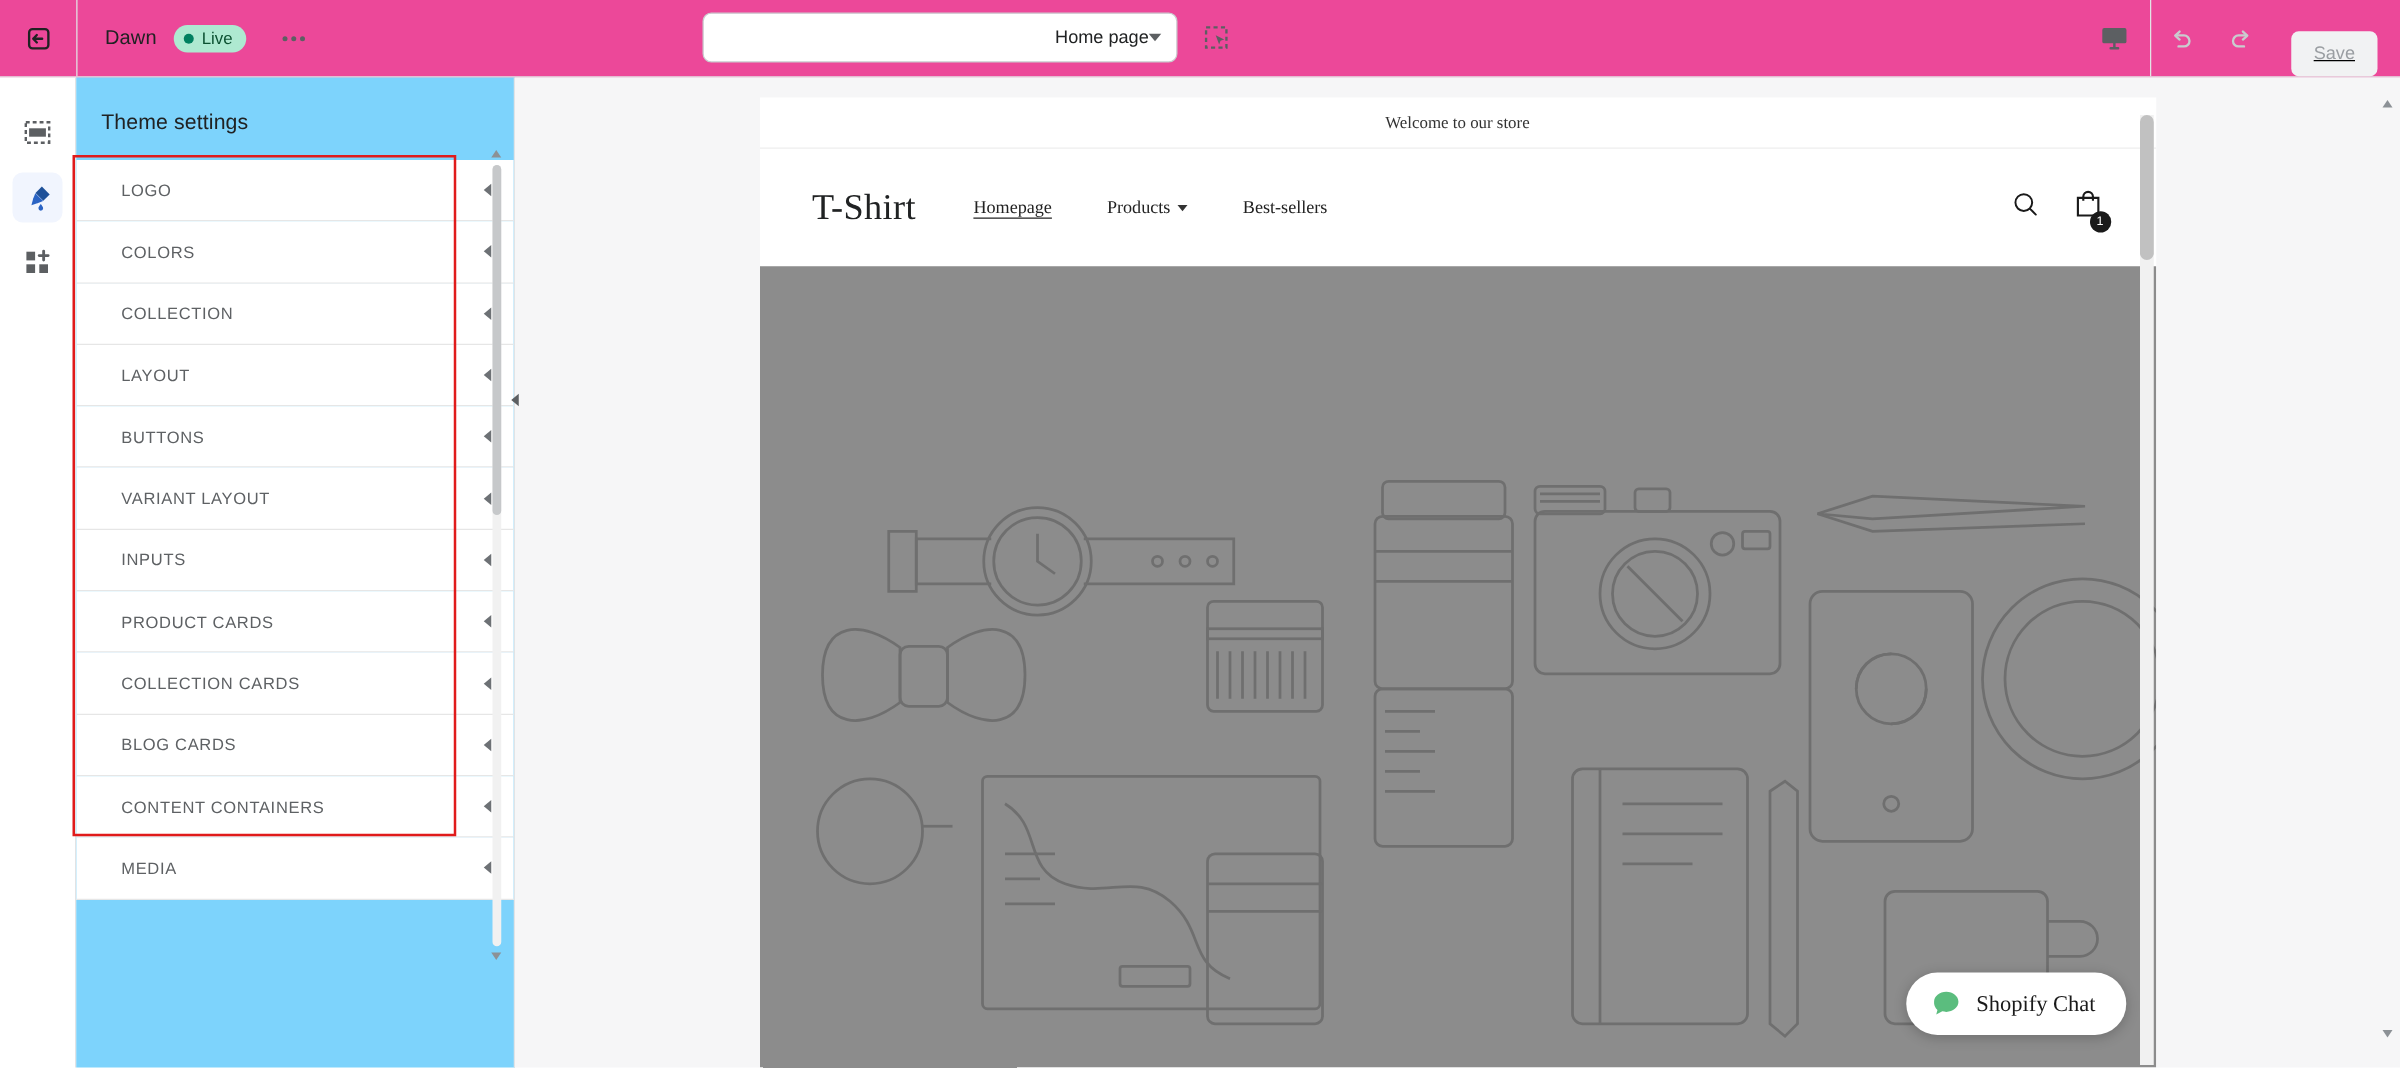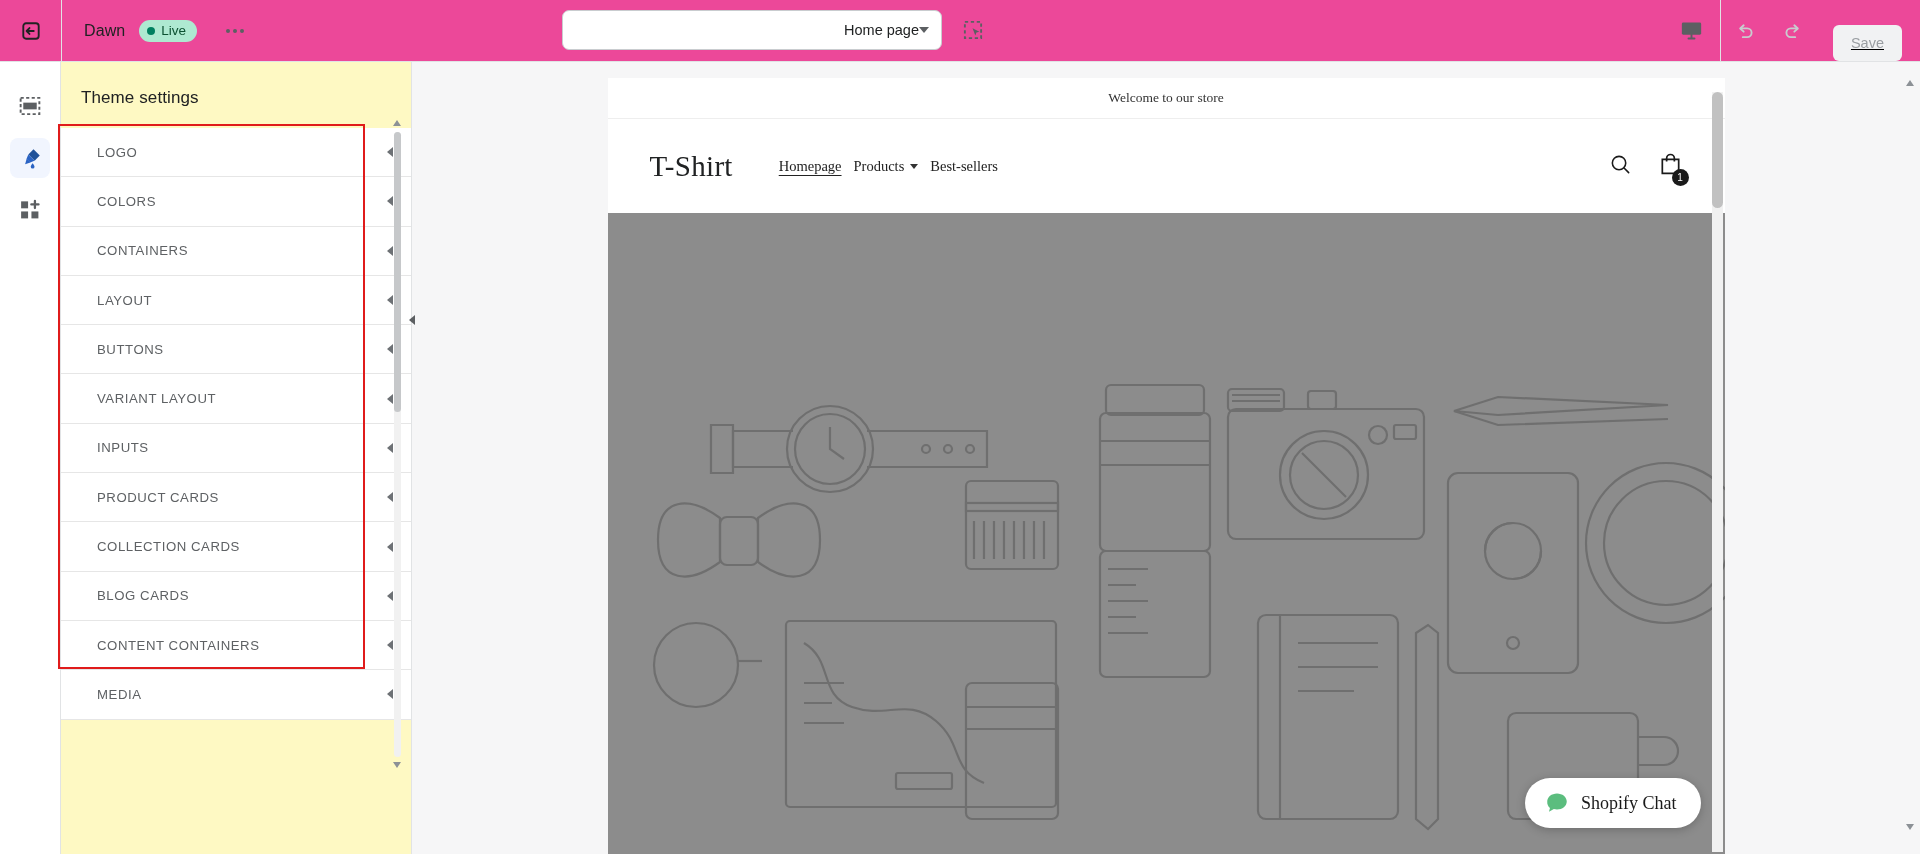--- a/index.html
+++ b/index.html
@@ -82,21 +82,21 @@
   }
   .rail-btn {
     width: 40px; height: 40px; border-radius: 8px; display: flex;
     align-items: center; justify-content: center; cursor: pointer;
   }
   .rail-btn.active { background: #f1f5fe; }
 
   
   .sidebar {
     position: absolute; top: 62px; left: 61px; width: 351px; height: 792px;
-    background: #fef9c3; border-right: 1px solid #e1e3e5; overflow: hidden;
+    background: #7dd3fc; border-right: 1px solid #e1e3e5; overflow: hidden;
   }
   .sidebar-title {
     font-size: 17px; color: #202223; padding: 26px 0 20px 20px; letter-spacing: .1px;
   }
   .settings-list { position: relative; }
   .setting-row {
     height: 49.3px; border-bottom: 1px solid #e6e6e6;
     display: flex; align-items: center; padding: 0 0 0 36px; cursor: pointer;
     background: #fff;
   }
@@ -161,21 +161,21 @@
     border-bottom: 1px solid #eeeeee; font-size: 13.5px; color: #333;
     font-family: Liberation Serif, serif;
   }
   .store-header {
     height: 94px; display: flex; align-items: center; padding: 0 42px;
   }
   .store-logo {
     font-size: 29px; color: #202223; font-family: "Liberation Serif", serif;
     letter-spacing: .3px; margin-right: 46px;
   }
-  .store-nav { display: flex; align-items: center; gap: 12px; flex: 1; }
+  .store-nav { display: flex; align-items: center; gap: 44px; flex: 1; }
   .nav-item {
     font-size: 14.5px; color: #222; cursor: pointer; display: flex; align-items: center; gap: 6px;
     font-family: "Liberation Serif", serif;
   }
   .nav-item.active { text-decoration: underline; text-underline-offset: 4px; }
   .nav-chev { width: 0; height: 0; border-left: 4px solid transparent;
               border-right: 4px solid transparent; border-top: 5px solid #333; }
   .store-actions { display: flex; align-items: center; gap: 26px; }
   .cart-wrap { position: relative; cursor: pointer; }
   .cart-badge {
@@ -305,21 +305,21 @@
           <b></b>
         </span>
       </div>
       <div class="setting-row">
         <span class="label">COLORS</span>
         <span class="row-arrow">
           <b></b>
         </span>
       </div>
       <div class="setting-row">
-        <span class="label">CONTAINERS</span>
+        <span class="label">COLLECTION</span>
         <span class="row-arrow">
           <b></b>
         </span>
       </div>
       <div class="setting-row">
         <span class="label">LAYOUT</span>
         <span class="row-arrow">
           <b></b>
         </span>
       </div>

